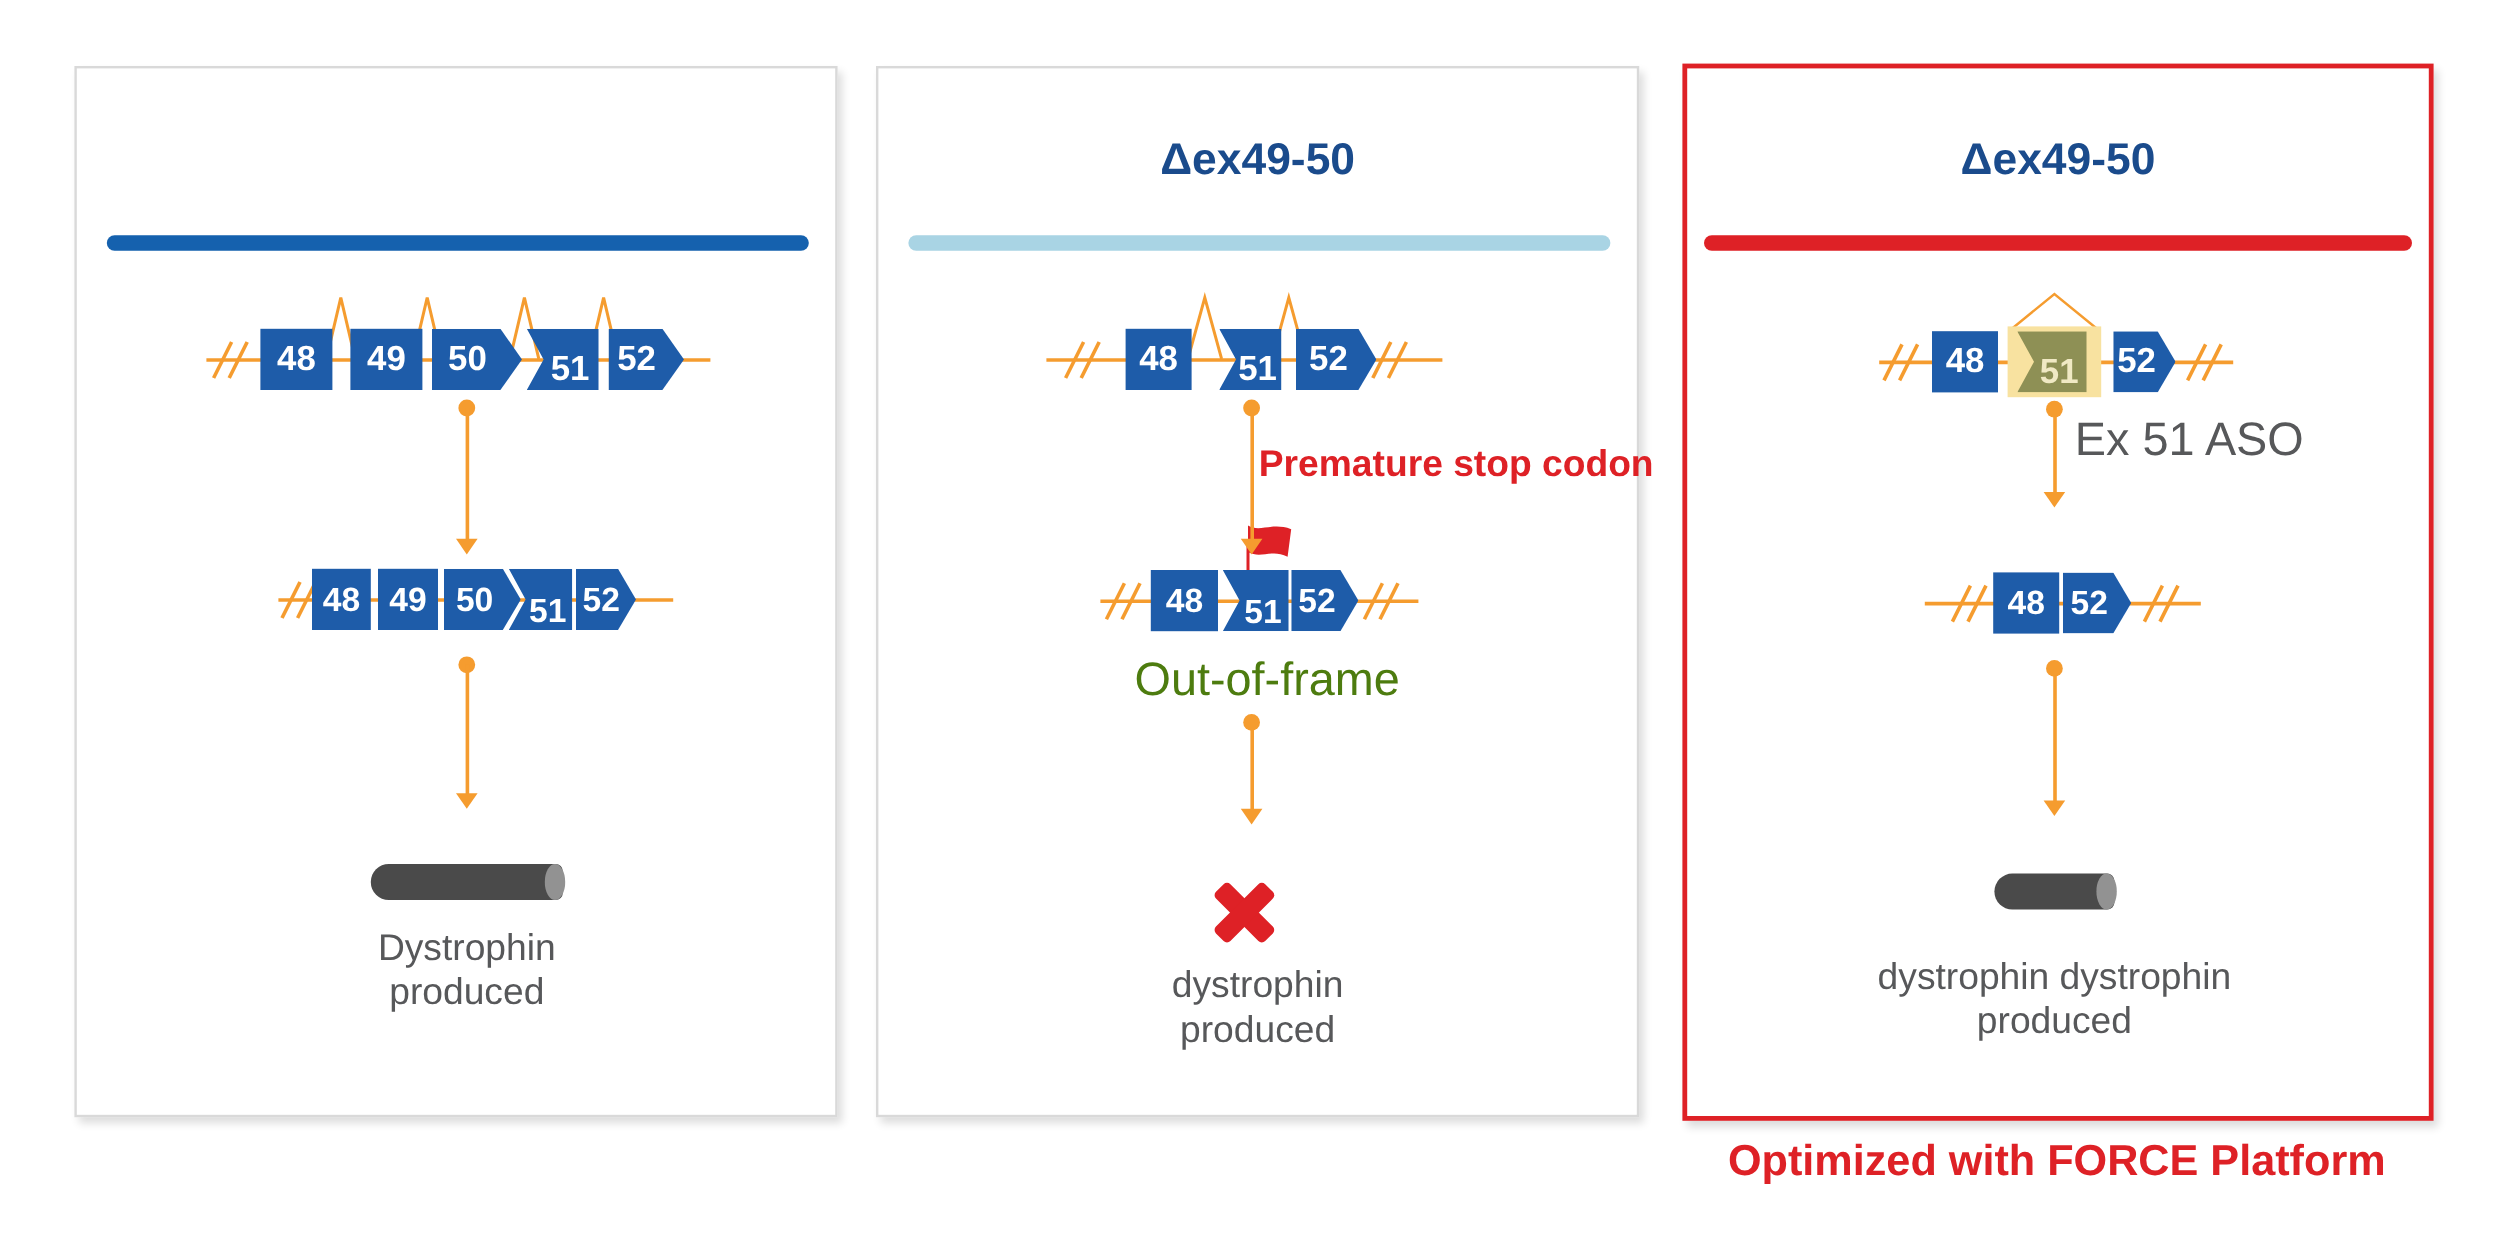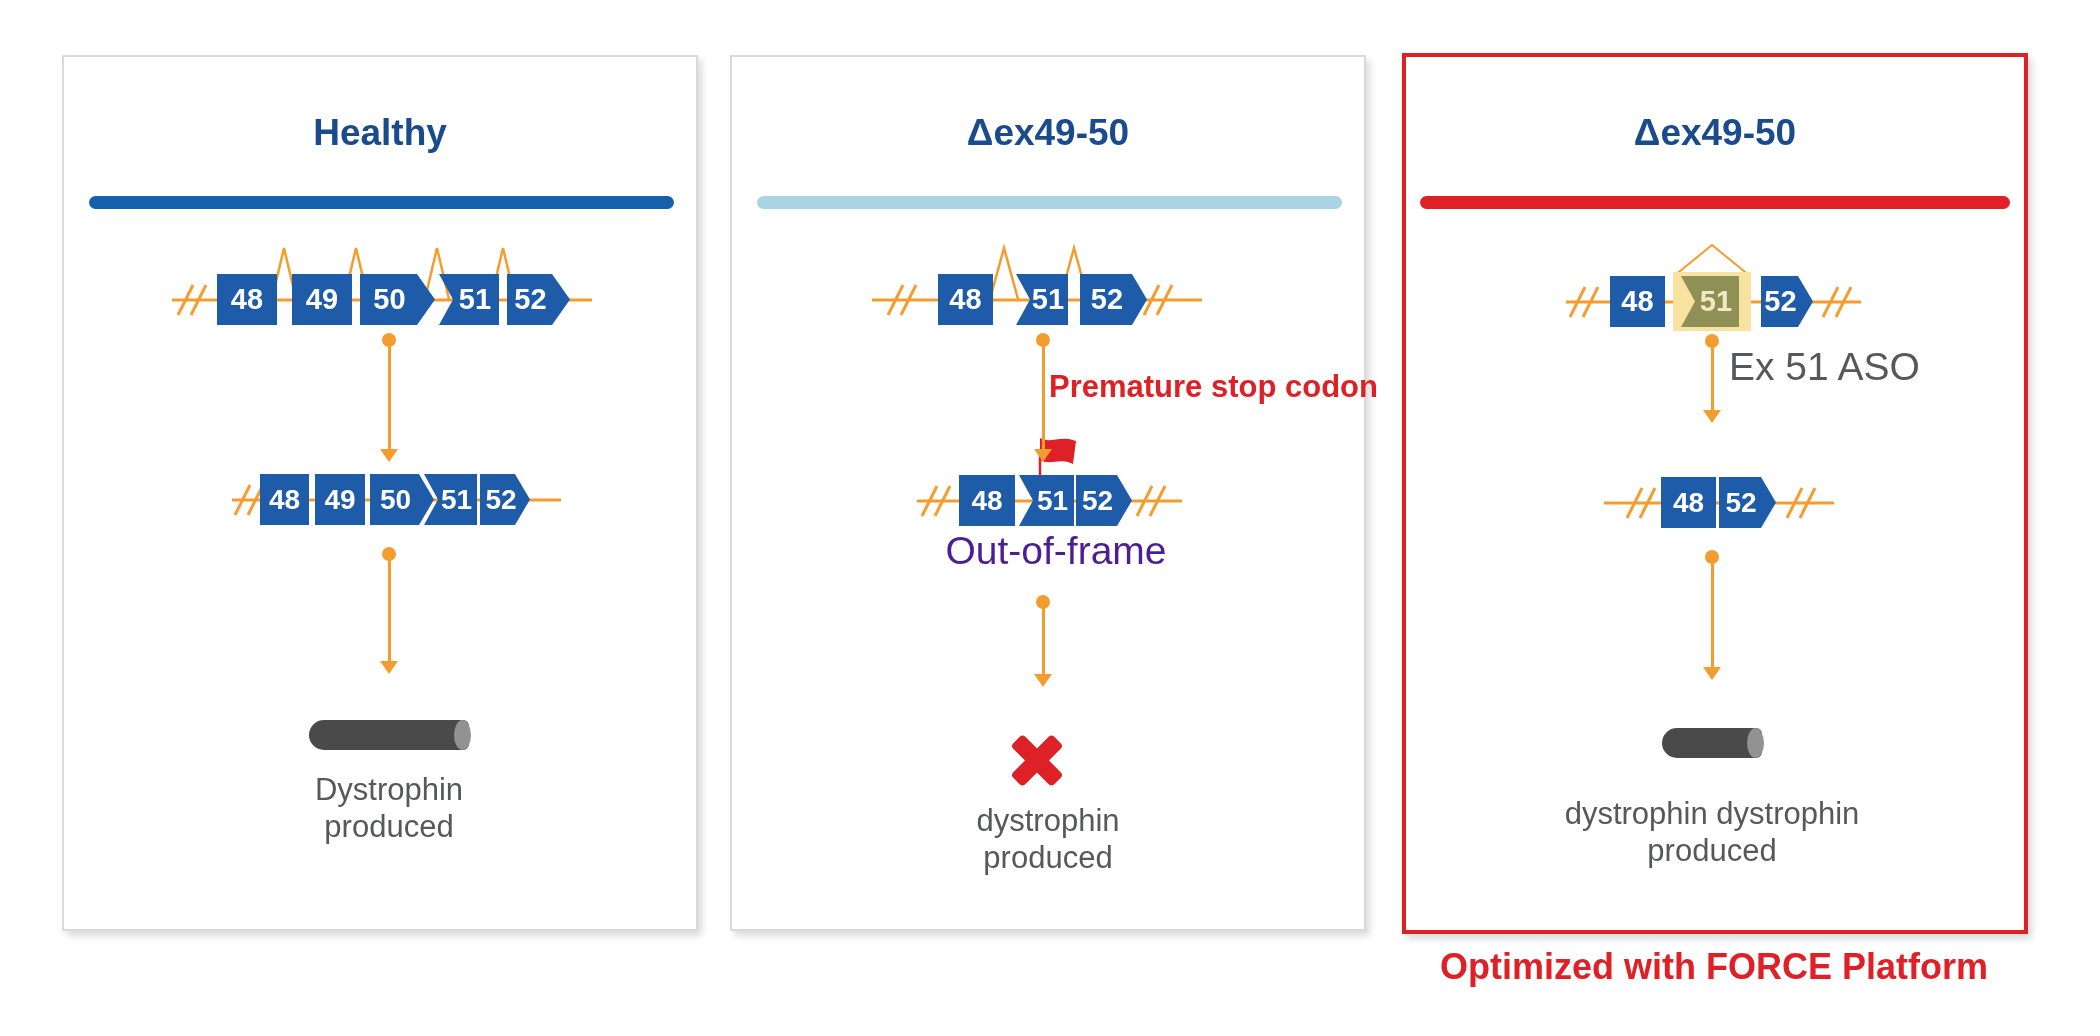--- a/index.html
+++ b/index.html
@@ -19,21 +19,21 @@
   }
   .hbar { position:absolute; height:13px; border-radius:7px; }
   .svglayer { position:absolute; left:0; top:0; z-index:1; }
   .exon {
     position:absolute; height:51px; background:#1e5ca9; color:#ffffff;
     font-weight:bold; font-size:29px; display:flex; align-items:center; justify-content:center;
     z-index:3; box-sizing:border-box;
   }
   .e-arrow { clip-path:polygon(0 0, calc(100% - 15px) 0, 100% 50%, calc(100% - 15px) 100%, 0 100%); padding-right:13px; }
   .e-arrow18 { clip-path:polygon(0 0, calc(100% - 18px) 0, 100% 50%, calc(100% - 18px) 100%, 0 100%); padding-right:16px; }
-  .e-notch { clip-path:polygon(0 0, 100% 0, 100% 100%, 0 100%, 14px 50%); padding-left:12px; }
+  .e-notch { clip-path:polygon(0 0, 100% 0, 100% 100%, 0 100%, 14px 50%); padding-left:12px;align-items:flex-end; }
   .e-olive { background:#8e9055; color:#f0e9c4; }
   .aso-highlight { position:absolute; background:#f8e2a0; z-index:2; }
   .flow-arrow { position:absolute; z-index:2; }
   .flow-dot { position:absolute; width:14px; height:14px; border-radius:50%; background:#f59c2f; left:-7px; top:0; }
   .flow-stem { position:absolute; width:3px; background:#f59c2f; left:-1.5px; }
   .flow-head {
     position:absolute; left:-9px; width:0; height:0;
     border-left:9px solid transparent; border-right:9px solid transparent; border-top:13px solid #f59c2f;
   }
   .rod { position:absolute; height:30px; background:#4a4a4a; border-radius:15px 6px 6px 15px; z-index:2; }
@@ -52,23 +52,20 @@
   .footer-note {
     position:absolute; text-align:center; color:#de2126; font-weight:bold; font-size:36px; z-index:2;
   }
 </style>
 </head>
 <body>
 
 <div class="stage">
 
   <div class="panel" style="left:62px; top:55px; width:632px; height:872px;">
-    <div class="panel-title">
-      <div>Healthy</div>
-    </div>
     <div class="hbar" style="left:25px; right:22px; top:139px; background:#1561ae;"></div>
 
     <svg class="svglayer" width="628" height="868" viewBox="0 0 628 868">
 
       <line x1="108" y1="243" x2="528" y2="243" stroke="#f59c2f" stroke-width="3"></line>
       <line x1="114" y1="258" x2="129" y2="228" stroke="#f59c2f" stroke-width="3"></line>
       <line x1="127" y1="258" x2="142" y2="228" stroke="#f59c2f" stroke-width="3"></line>
 
       <polyline points="208,242 220,191 232,242" fill="none" stroke="#f59c2f" stroke-width="2.5"></polyline>
       <polyline points="280,242 292,191 304,242" fill="none" stroke="#f59c2f" stroke-width="2.5"></polyline>
@@ -180,21 +177,21 @@
     <div class="exon" style="left:227px; top:418px; width:56px; font-size:28px;">
         <span>48</span>
       </div>
     <div class="exon e-notch" style="left:287px; top:418px; width:55px; font-size:28px;">
         <span>51</span>
       </div>
     <div class="exon e-arrow" style="left:344px; top:418px; width:56px; font-size:28px;">
         <span>52</span>
       </div>
 
-    <div class="gray-note" style="left:0; width:648px; text-align:center; top:472px; color:#4c1d95;">Out-of-frame</div>
+    <div class="gray-note" style="left:0; width:648px; text-align:center; top:488px; color:#4d7c0f;">Out-of-frame</div>
 
     <div class="flow-arrow" style="left:311px; top:538px; height:93px;">
       <div class="flow-dot"></div>
       <div class="flow-stem" style="top:7px; height:73px;"></div>
       <div class="flow-head" style="top:79px;"></div>
     </div>
 
     <div class="xmark" style="left:273px; top:671px;">
       <div class="xbar r1"></div>
       <div class="xbar r2"></div>

